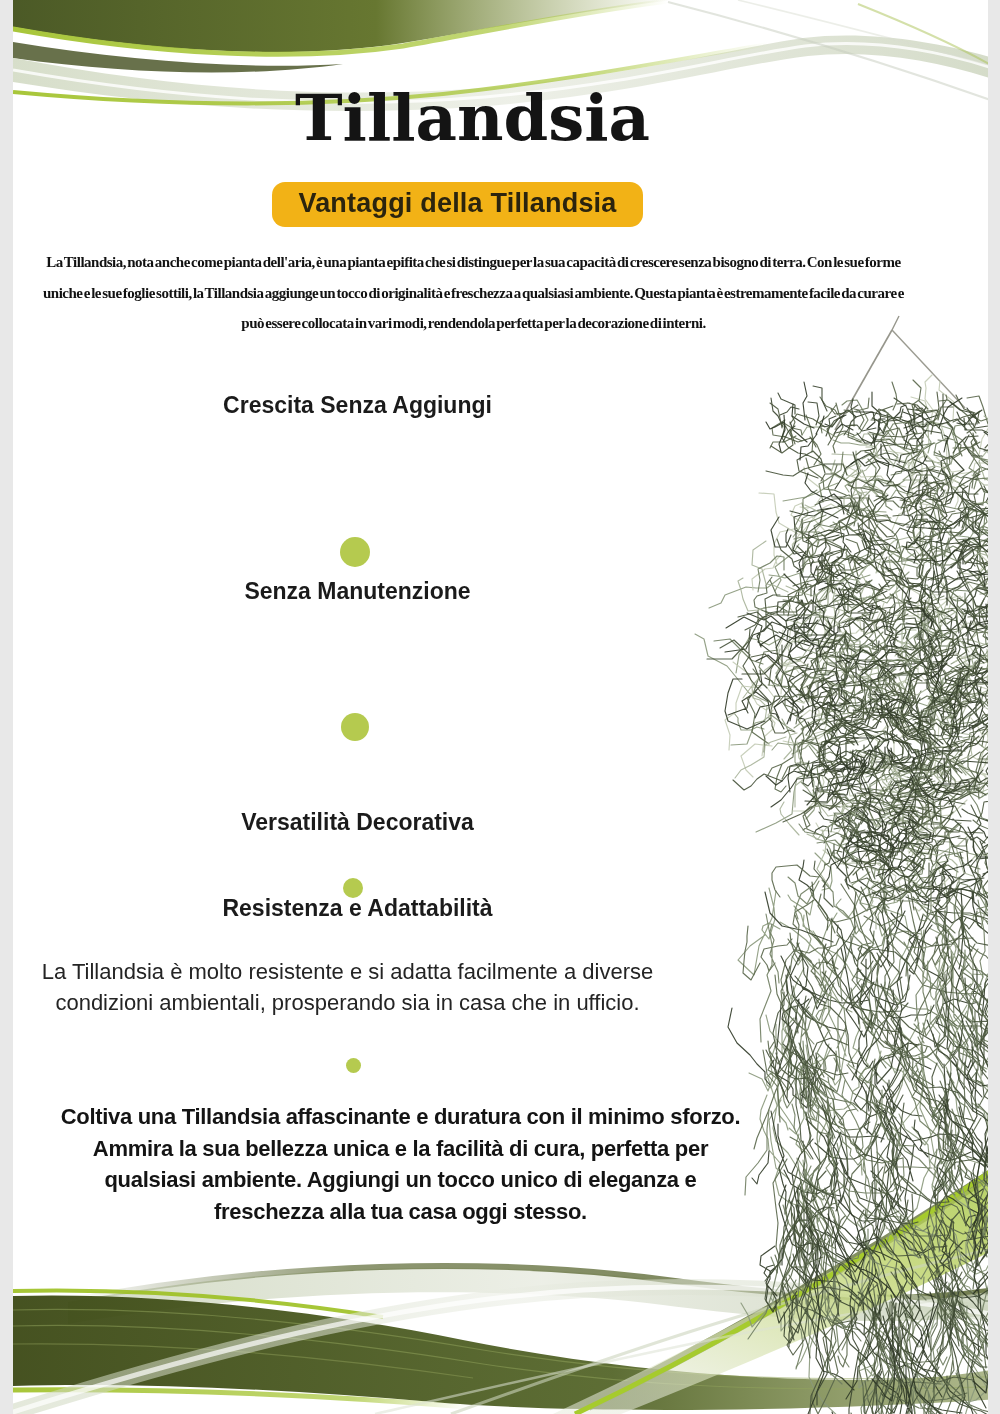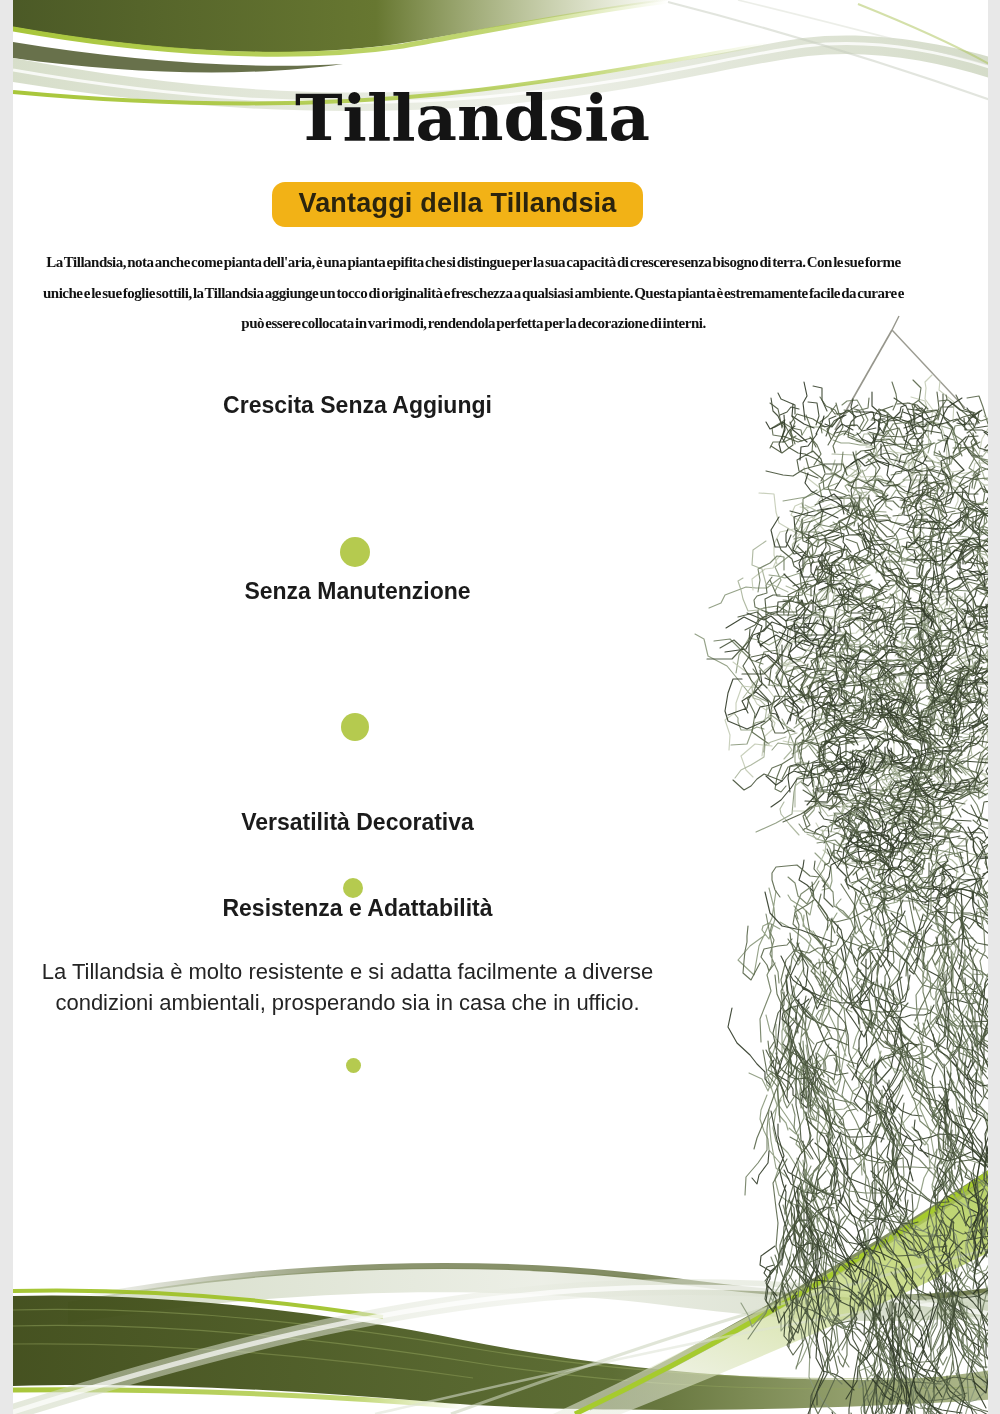--- a/index.html
+++ b/index.html
@@ -173,14 +173,15 @@
   <div class="txt sec-h h2">Senza Manutenzione</div>
   <div class="dot dot2"></div>
 
   <div class="txt sec-h h3">Versatilità Decorativa</div>
   <div class="dot dot3"></div>
 
   <div class="txt sec-h h4">Resistenza e Adattabilità</div>
   <div class="txt sec-b b4">La Tillandsia è molto resistente e si adatta facilmente a diverse condizioni ambientali, prosperando sia in casa che in ufficio.</div>
   <div class="dot dot4"></div>
 
+  <div class="txt closing">Coltiva una Tillandsia affascinante e duratura con il minimo sforzo. Ammira la sua bellezza unica e la facilità di cura, perfetta per qualsiasi ambiente. Aggiungi un tocco unico di eleganza e freschezza alla tua casa oggi stesso.</div>
 
 </div>
 
 </body></html>

